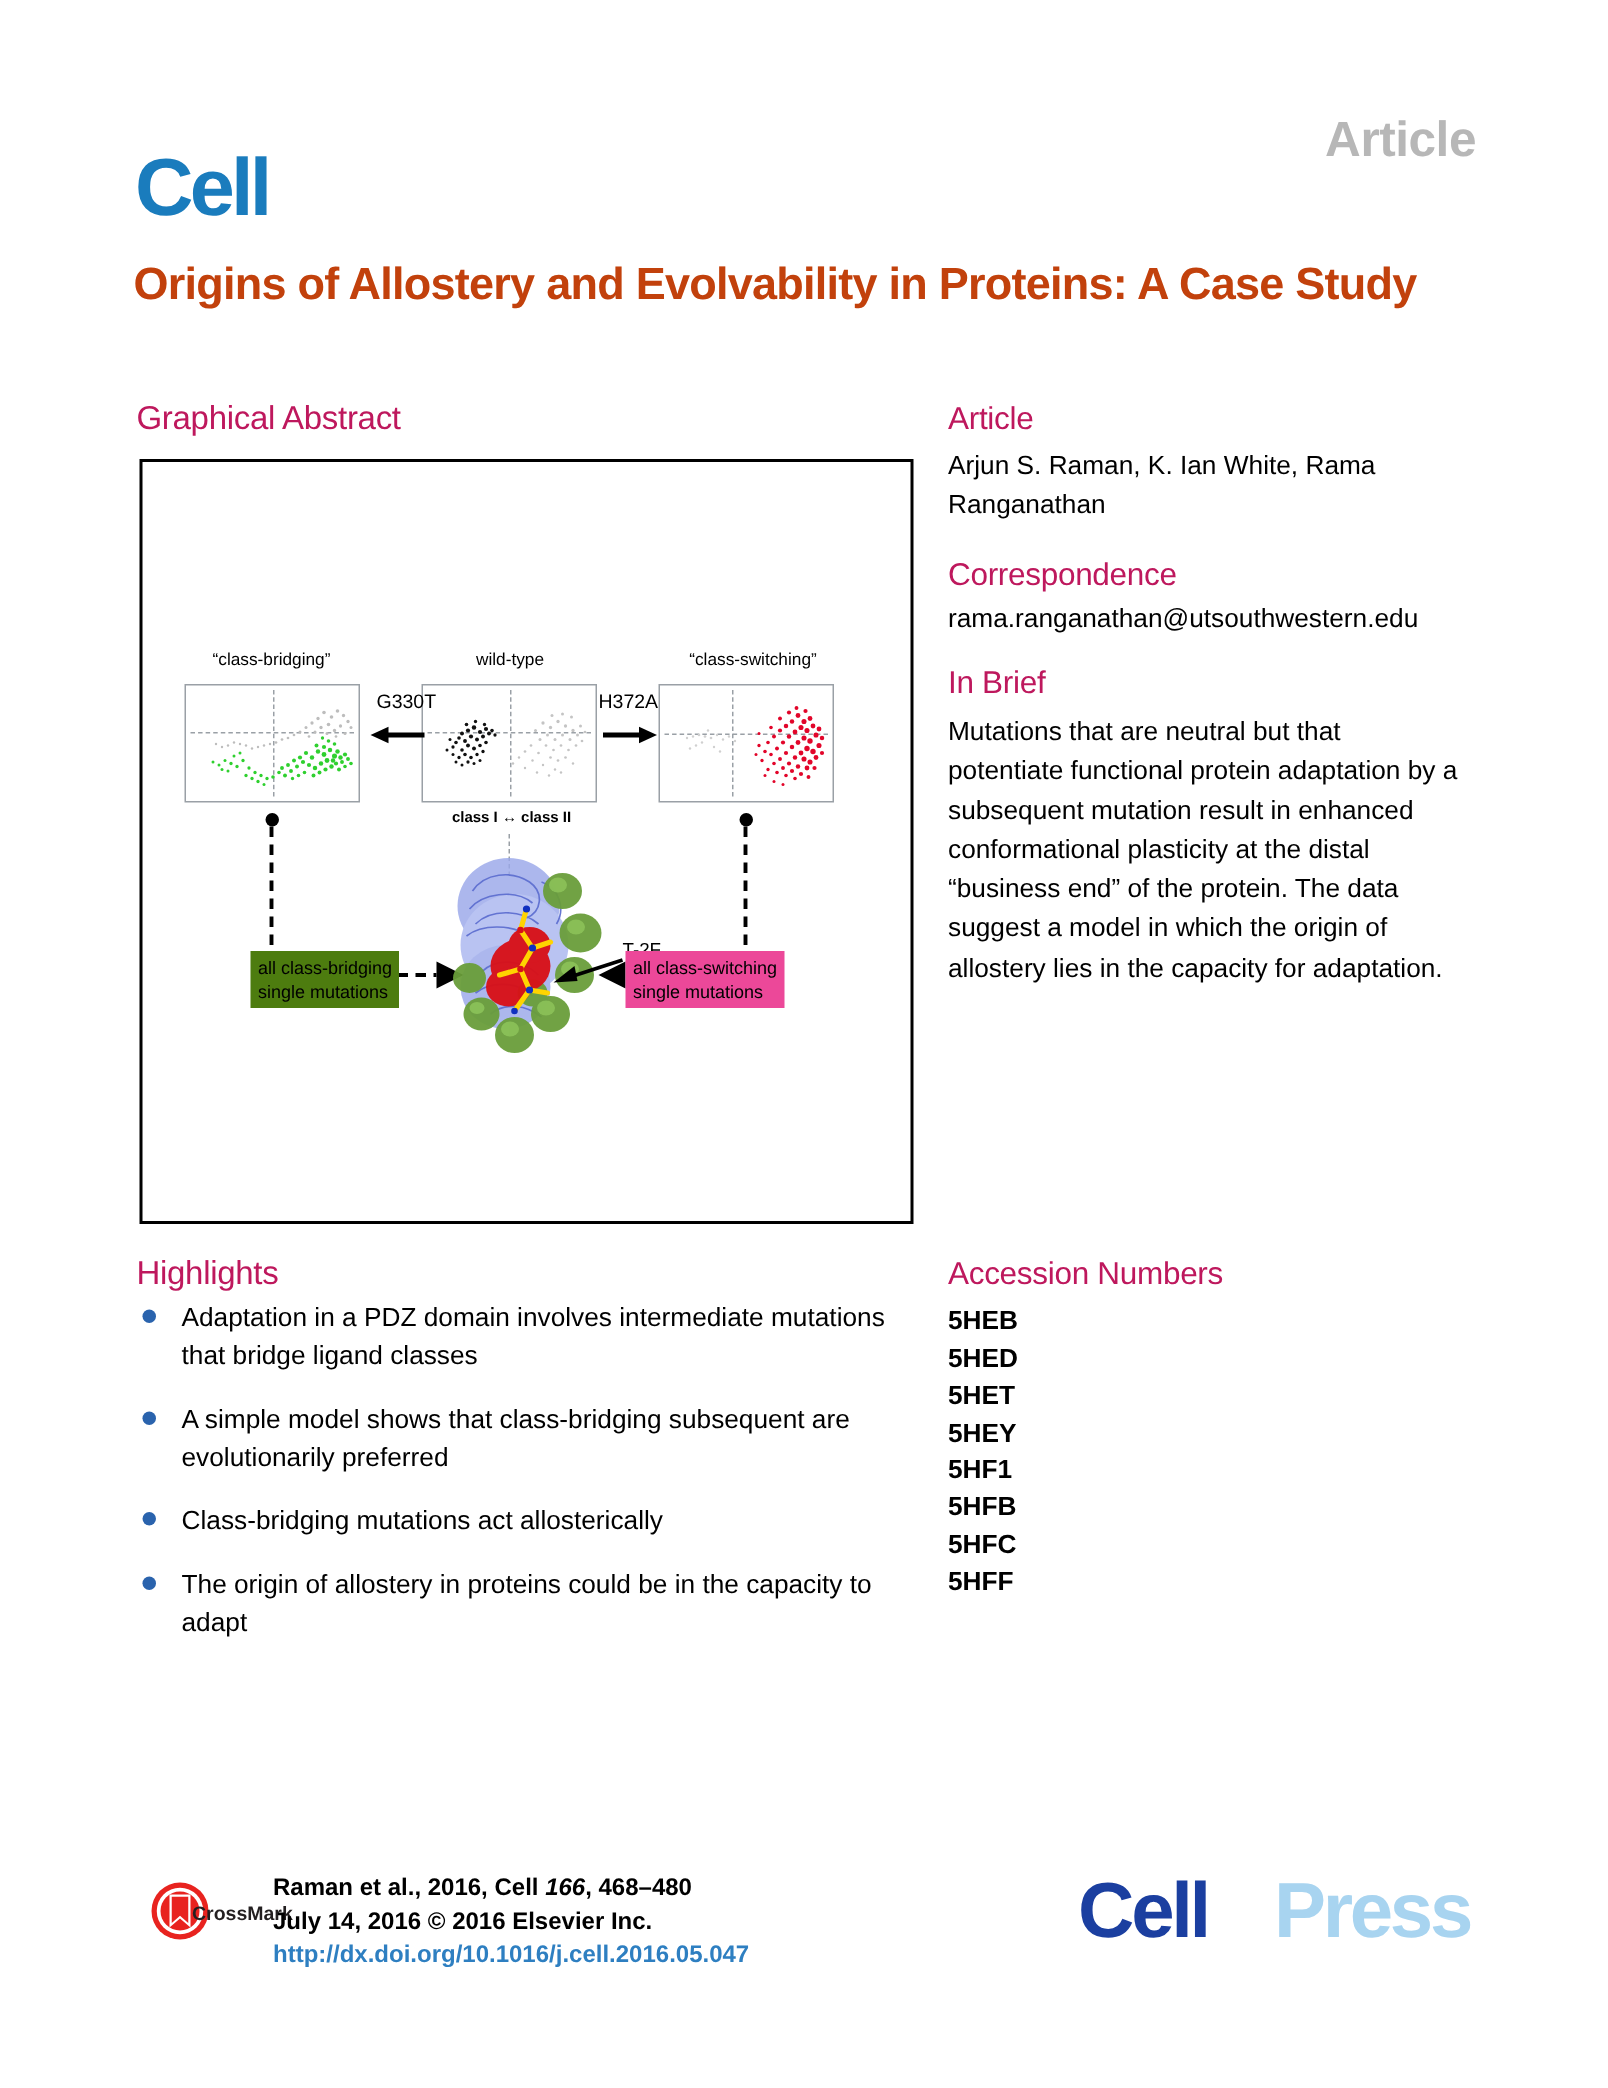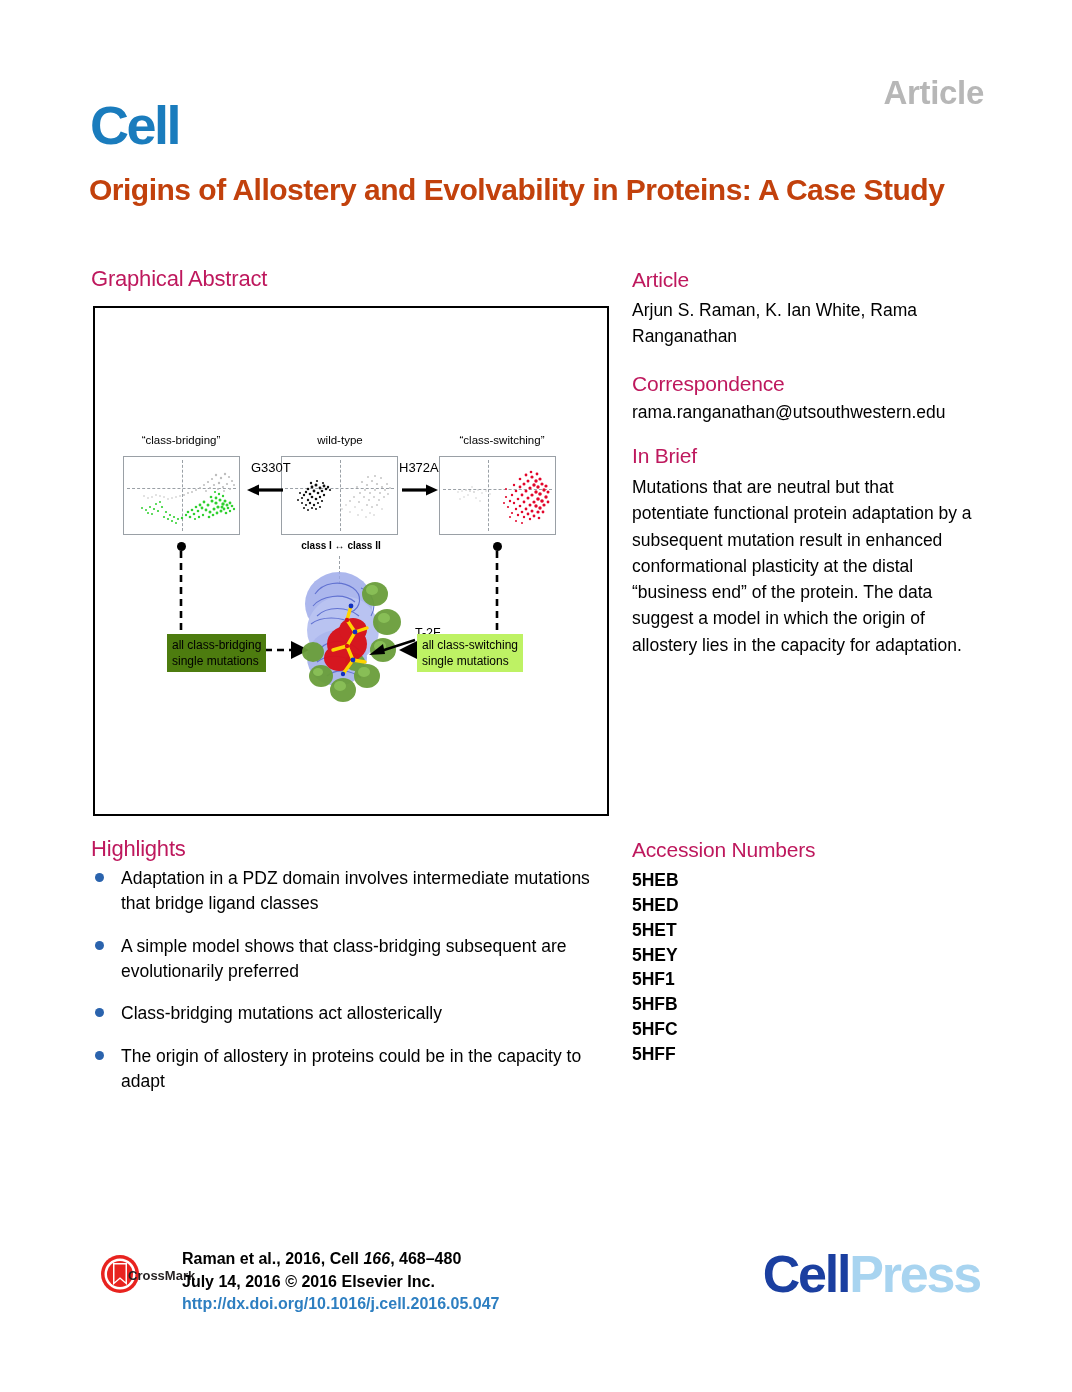--- a/index.html
+++ b/index.html
@@ -106,21 +106,21 @@
     position:absolute; font-size:10px; font-weight:bold; white-space:nowrap;
   }
   .t2f-label {
     position:absolute; font-size:12.5px; white-space:nowrap;
   }
   .callout {
     position:absolute; font-size:12px; line-height:1.35; padding:3px 5px;
     white-space:nowrap; box-sizing:border-box;
   }
   .callout.green { background:#4d7c0f; }
-  .callout.pink  { background:#bef264; }
+  .callout.pink  { background:#ec4899; }
 
   
   .crossmark {
     position:absolute; left:100px; top:1254px;
     width:40px; height:40px;
   }
   .crossmark-text {
     position:absolute; left:128px; top:1268px;
     font-size:13px; font-weight:bold; color:#231f20;
   }
@@ -129,21 +129,21 @@
     font-size:16px; font-weight:bold; line-height:1.42;
   }
   .cite .ital { font-style:italic; }
   .doi { color:#2e7fc1; font-weight:bold; }
   .cellpress {
     position:absolute; right:92px; top:1248px;
     font-size:52px; font-weight:bold; letter-spacing:-2.2px;
     line-height:1;
   }
   .cp-dark { color:#1b3fa0; }
-  .cp-light { color:#a8d4f0; }
+  .cp-light { color:#a8d4f0;padding-left:44px; }
 </style>
 </head>
 <body>
 
 <div class="page">
 
   <div class="article-tag">Article</div>
   <div class="cell-logo">Cell</div>
   <div class="title">Origins of Allostery and Evolvability in Proteins: A Case Study</div>
 

